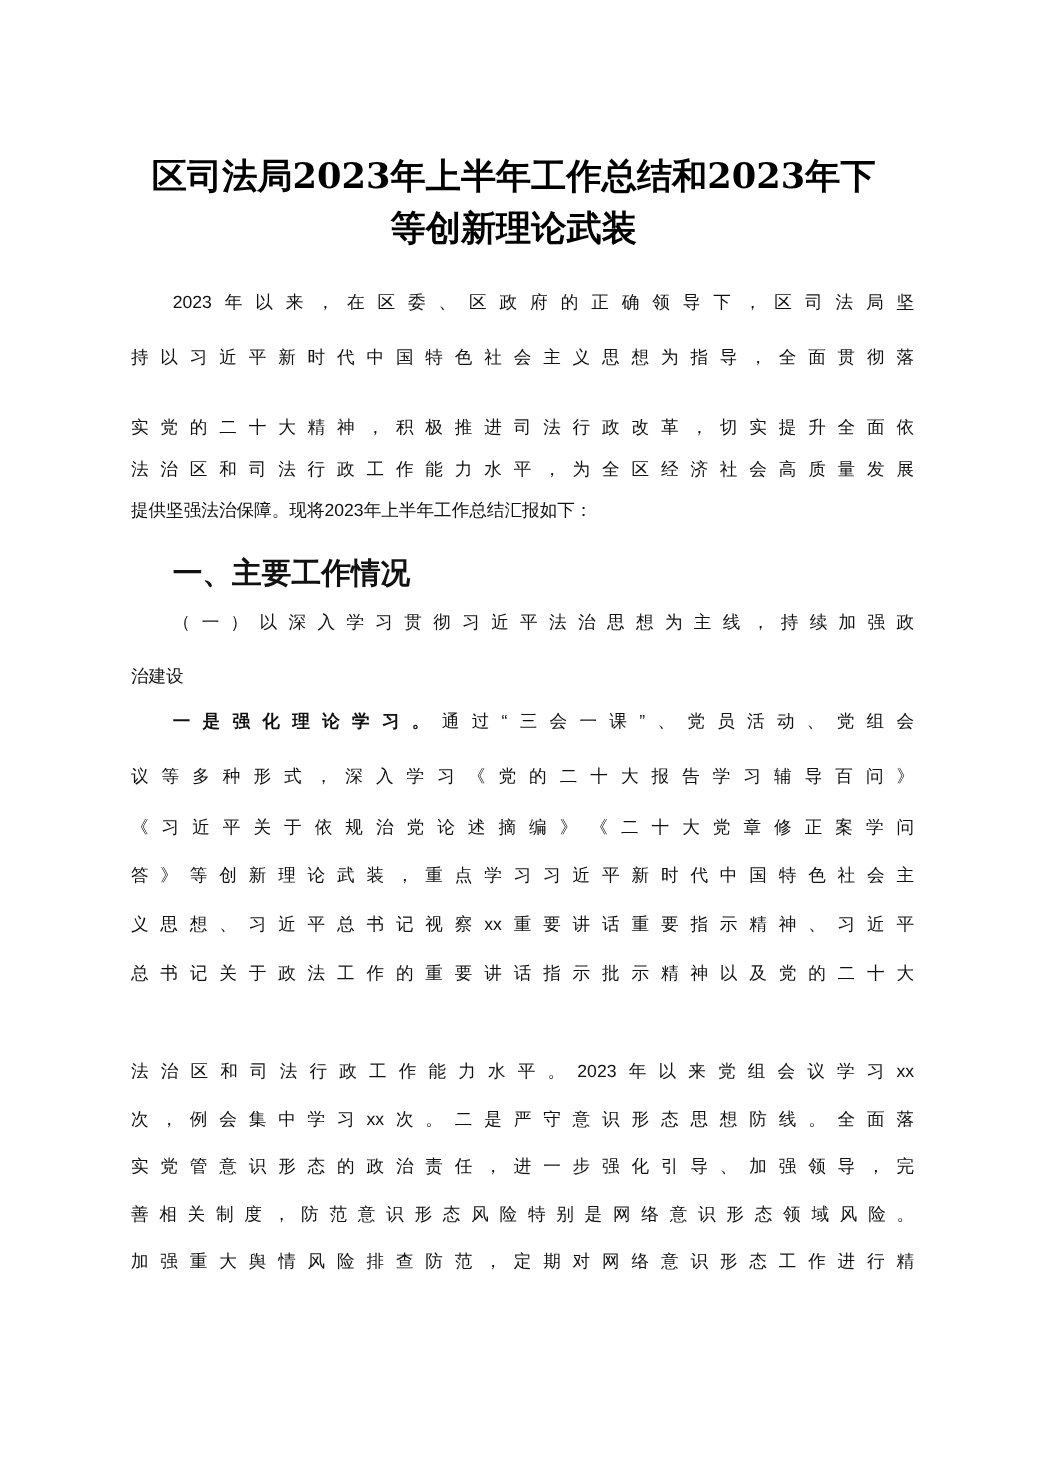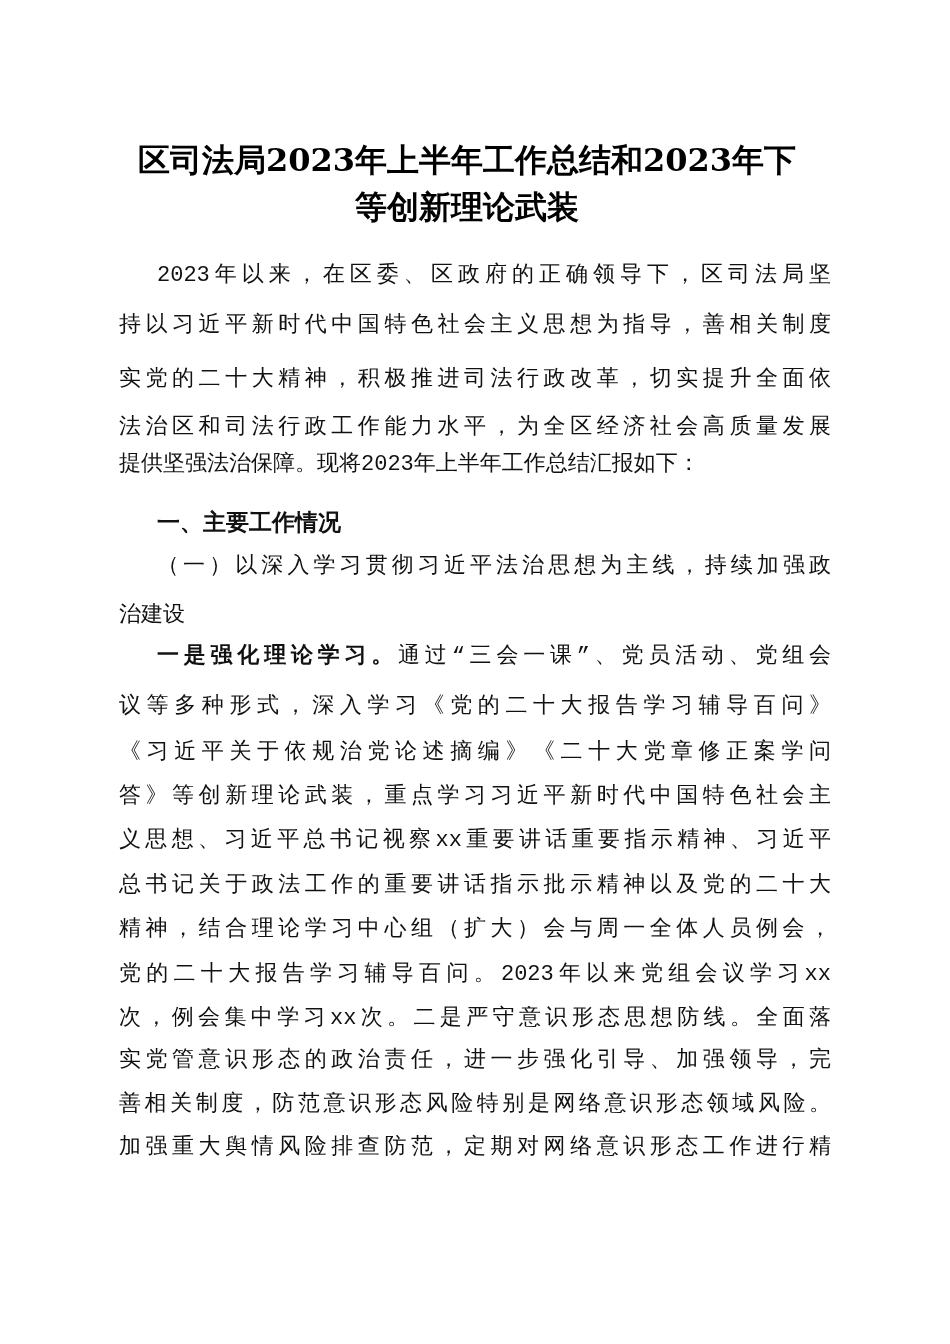--- a/index.html
+++ b/index.html
@@ -34,66 +34,65 @@
       color: #000000;
       letter-spacing: 0px;
     }
     .title.l1 { top: 137px; }
     .title.l2 { top: 184px; }
     .line {
       position: absolute;
       left: 119px;
       width: 712px;
       height: 40px;
-      font-family: Liberation Mono, monospace;
-      font-size: 22px;
+      font-family: Liberation Sans, sans-serif;
+      font-size: 16px;
       line-height: 40px;
       white-space: nowrap;
       color: #111111;
       text-align: justify;
       text-align-last: justify;
     }
     .line.indent { left: 157px; width: 674px; }
     .line.short { text-align: left; text-align-last: left; }
     .heading1 {
       font-family: "DejaVu Sans", "Liberation Sans", sans-serif;
       font-weight: bold;
-      font-size: 23px;
+      font-size: 27px;
     }
     .bold-lead {
       font-weight: bold;
     }
   </style>
 </head>
 <body>
 
 <div class="page">
 
   <div class="title l1">区司法局2023年上半年工作总结和2023年下</div>
   <div class="title l2">等创新理论武装</div>
 
   <div class="line indent" style="top:256px;">2023年以来，在区委、区政府的正确领导下，区司法局坚</div>
-  <div class="line" style="top:306px;">持以习近平新时代中国特色社会主义思想为指导，善相关制度</div>
-  <div class="line" style="top:360px;">实党的二十大精神，积极推进司法行政改革，切实提升全面依</div>
+  <div class="line" style="top:306px;">持以习近平新时代中国特色社会主义思想为指导，全面贯彻落</div>
+  <div class="line" style="top:370px;">实党的二十大精神，积极推进司法行政改革，切实提升全面依</div>
   <div class="line" style="top:408px;">法治区和司法行政工作能力水平，为全区经济社会高质量发展</div>
   <div class="line short" style="top:445px;">提供坚强法治保障。现将2023年上半年工作总结汇报如下：</div>
 
   <div class="line indent short heading1" style="top:502px;">一、主要工作情况</div>
 
   <div class="line indent" style="top:547px;">（一）以深入学习贯彻习近平法治思想为主线，持续加强政</div>
   <div class="line short" style="top:596px;">治建设</div>
 
   <div class="line indent" style="top:637px;">
     <span class="bold-lead">一是强化理论学习。</span><span>通过“三会一课”、党员活动、党组会</span>
   </div>
   <div class="line" style="top:687px;">议等多种形式，深入学习《党的二十大报告学习辅导百问》</div>
   <div class="line" style="top:733px;">《习近平关于依规治党论述摘编》《二十大党章修正案学问</div>
   <div class="line" style="top:777px;">答》等创新理论武装，重点学习习近平新时代中国特色社会主</div>
   <div class="line" style="top:866px;">总书记关于政法工作的重要讲话指示批示精神以及党的二十大</div>
   <div class="line" style="top:821px;">义思想、习近平总书记视察xx重要讲话重要指示精神、习近平</div>
-  <div class="line" style="top:910px;">精神，结合理论学习中心组（扩大）会与周一全体人员例会，</div>
-  <div class="line" style="top:955px;">党的二十大报告学习辅导百问。2023年以来党组会议学习xx</div>
+  <div class="line" style="top:955px;">法治区和司法行政工作能力水平。2023年以来党组会议学习xx</div>
   <div class="line" style="top:999px;">次，例会集中学习xx次。二是严守意识形态思想防线。全面落</div>
   <div class="line" style="top:1041px;">实党管意识形态的政治责任，进一步强化引导、加强领导，完</div>
   <div class="line" style="top:1085px;">善相关制度，防范意识形态风险特别是网络意识形态领域风险。</div>
   <div class="line" style="top:1128px;">加强重大舆情风险排查防范，定期对网络意识形态工作进行精</div>
 
 </div>
 
 </body></html>

